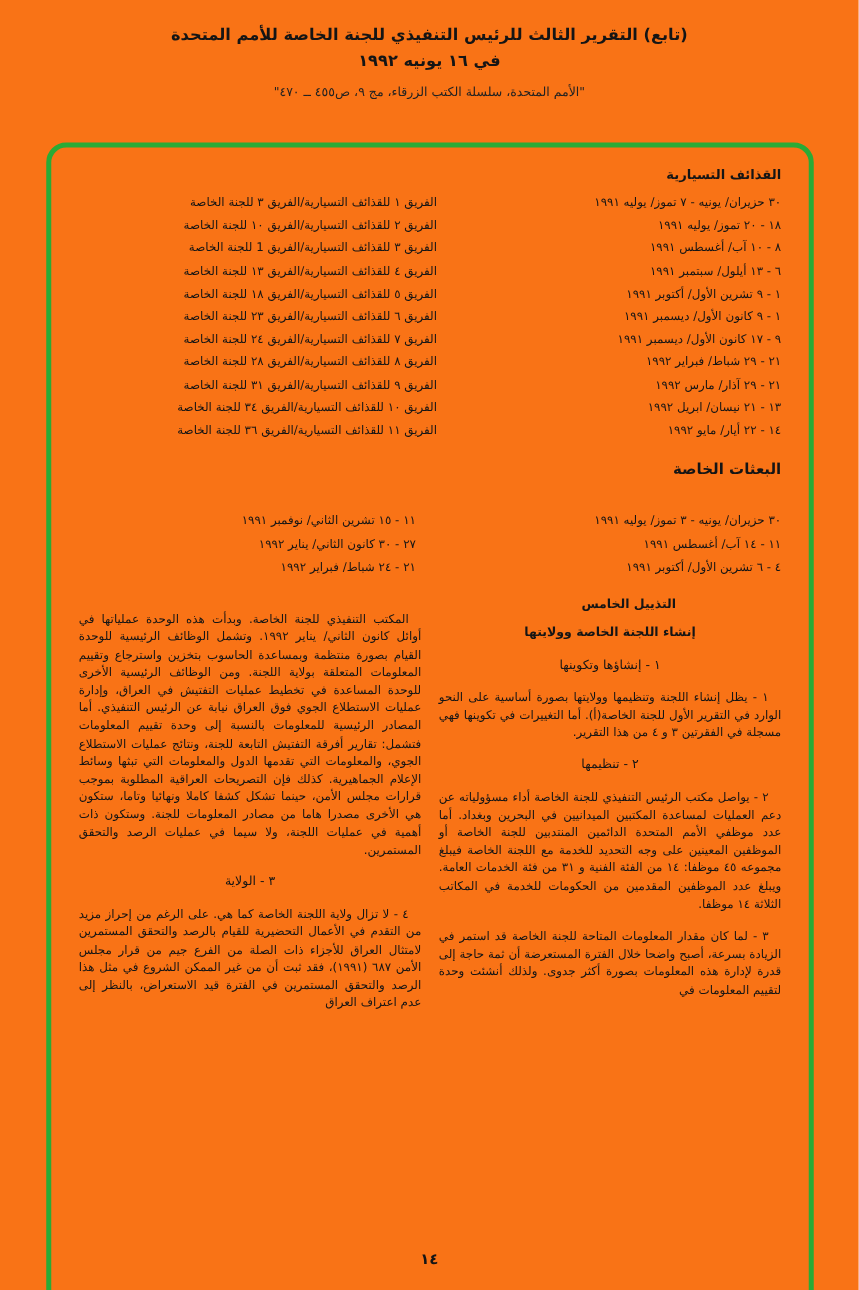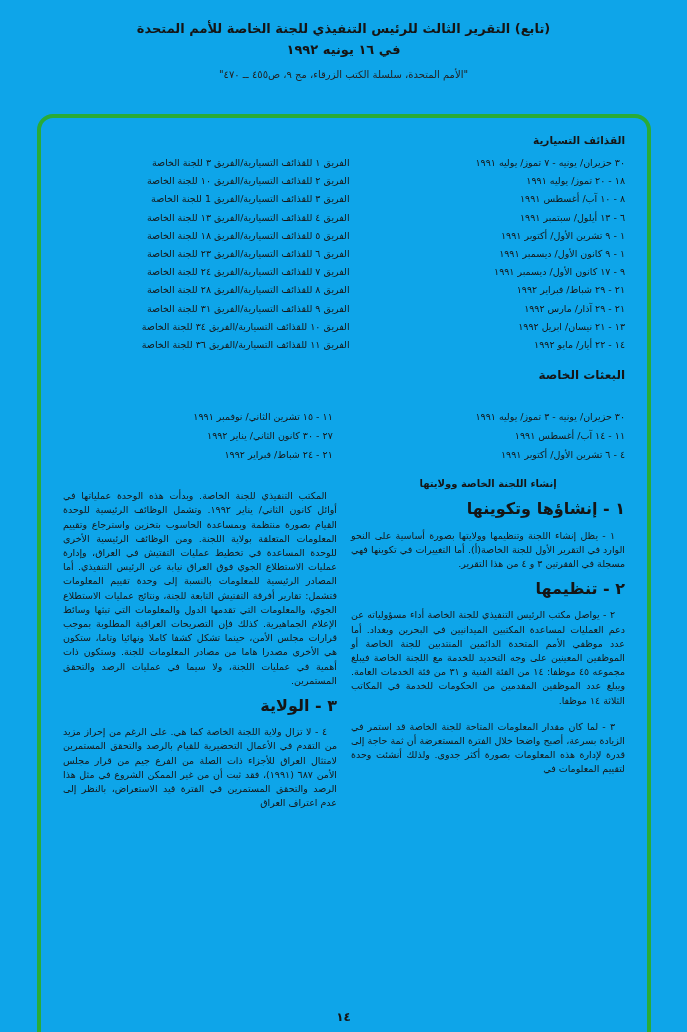--- a/index.html
+++ b/index.html
@@ -1,18 +1,18 @@
 <!DOCTYPE html>
 <html lang="ar"><head>
 <meta charset="utf-8">
 <style>
   html,body { margin:0; padding:0; background:#ffffff; }
   .page {
     position:relative; width:687px; height:1032px; margin:0 auto;
-    background:#0ea5e9; color:#151515;
+    background:#f97316; color:#151515;
     font-family:"DejaVu Sans", sans-serif; overflow:hidden;
   }
   
   .header { direction:rtl; text-align:center; padding-top:18px; }
   .title-line { font-weight:bold; font-size:13px; line-height:21px; }
   .citation { font-size:10px; margin-top:9px; color:#222; }
   
   .green-box {
     position:absolute; top:114px; left:37px; width:614px; height:1012px;
     box-sizing:border-box; border:4px solid var(--green,#2aab36); border-radius:16px;
@@ -25,30 +25,30 @@
   .m-team { width:51%; }
   
   .sm-title { font-weight:bold; font-size:12px; margin:14px 0 9px; text-align:right; }
   .sm-grid { display:flex; justify-content:space-between; }
   .sm-col { width:48%; font-size:9.5px; line-height:19px;margin-top:16px; }
   
   .cols { display:flex; gap:14px; margin-top:13px; }
   .col { width:calc(50% - 7px); font-size:9.5px; line-height:14.2px; text-align:justify; }
   .h-appendix { font-weight:bold; font-size:10px; text-align:right; padding-left:30px; text-align:center; margin:0 0 9px; }
   .h-sub { font-weight:bold; font-size:10px; text-align:center; margin:0 0 9px; }
-  .h-num { font-weight:bold; font-size:16px; margin:11px 0 8px; }
+  .h-num { font-weight:normal; font-size:10px; text-align:center; margin:11px 0 8px; }
   .col p { margin:12px 0 5px; text-indent:10px; }
   
   .footnote {
     position:absolute; bottom:10px; right:22px; direction:rtl;
     font-size:9px; display:flex; column-gap:14px; align-items:baseline;
   }
   
   .page-num {
-    position:absolute; bottom:8px; left:0; width:100%;
+    position:absolute; bottom:18px; left:0; width:100%;
     text-align:center; font-size:12px; font-weight:bold;
   }
 </style>
 </head>
 <body>
 
 <div class="page">
 
   <div class="header">
     <div class="title-line">(تابع) التقرير الثالث للرئيس التنفيذي للجنة الخاصة للأمم المتحدة</div>
@@ -117,20 +117,21 @@
       </div>
       <div class="sm-col">
         <div>١١ - ١٥ تشرين الثاني/ نوفمبر ١٩٩١</div>
         <div>٢٧ - ٣٠ كانون الثاني/ يناير ١٩٩٢</div>
         <div>٢١ - ٢٤ شباط/ فبراير ١٩٩٢</div>
       </div>
     </div>
 
     <div class="cols">
       <div class="col">
+        <div class="h-appendix">التذييل الخامس</div>
         <div class="h-sub">إنشاء اللجنة الخاصة وولايتها</div>
         <div class="h-num">١ - إنشاؤها وتكوينها</div>
         <p>١ - يظل إنشاء اللجنة وتنظيمها وولايتها بصورة أساسية على النحو الوارد في التقرير الأول للجنة الخاصة(أ). أما التغييرات في تكوينها فهي مسجلة في الفقرتين ٣ و ٤ من هذا التقرير.</p>
         <div class="h-num">٢ - تنظيمها</div>
         <p>٢ - يواصل مكتب الرئيس التنفيذي للجنة الخاصة أداء مسؤولياته عن دعم العمليات لمساعدة المكتبين الميدانيين في البحرين وبغداد. أما عدد موظفي الأمم المتحدة الدائمين المنتدبين للجنة الخاصة أو الموظفين المعينين على وجه التحديد للخدمة مع اللجنة الخاصة فيبلغ مجموعه ٤٥ موظفا: ١٤ من الفئة الفنية و ٣١ من فئة الخدمات العامة. ويبلغ عدد الموظفين المقدمين من الحكومات للخدمة في المكاتب الثلاثة ١٤ موظفا.</p>
         <p>٣ - لما كان مقدار المعلومات المتاحة للجنة الخاصة قد استمر في الزيادة بسرعة، أصبح واضحا خلال الفترة المستعرضة أن ثمة حاجة إلى قدرة لإدارة هذه المعلومات بصورة أكثر جدوى. ولذلك أنشئت وحدة لتقييم المعلومات في</p>
       </div>
       <div class="col">
         <p>المكتب التنفيذي للجنة الخاصة. وبدأت هذه الوحدة عملياتها في أوائل كانون الثاني/ يناير ١٩٩٢. وتشمل الوظائف الرئيسية للوحدة القيام بصورة منتظمة وبمساعدة الحاسوب بتخزين واسترجاع وتقييم المعلومات المتعلقة بولاية اللجنة. ومن الوظائف الرئيسية الأخرى للوحدة المساعدة في تخطيط عمليات التفتيش في العراق، وإدارة عمليات الاستطلاع الجوي فوق العراق نيابة عن الرئيس التنفيذي. أما المصادر الرئيسية للمعلومات بالنسبة إلى وحدة تقييم المعلومات فتشمل: تقارير أفرقة التفتيش التابعة للجنة، ونتائج عمليات الاستطلاع الجوي، والمعلومات التي تقدمها الدول والمعلومات التي تبثها وسائط الإعلام الجماهيرية. كذلك فإن التصريحات العراقية المطلوبة بموجب قرارات مجلس الأمن، حينما تشكل كشفا كاملا ونهائيا وتاما، ستكون هي الأخرى مصدرا هاما من مصادر المعلومات للجنة. وستكون ذات أهمية في عمليات اللجنة، ولا سيما في عمليات الرصد والتحقق المستمرين.</p>
         <div class="h-num">٣ - الولاية</div>

